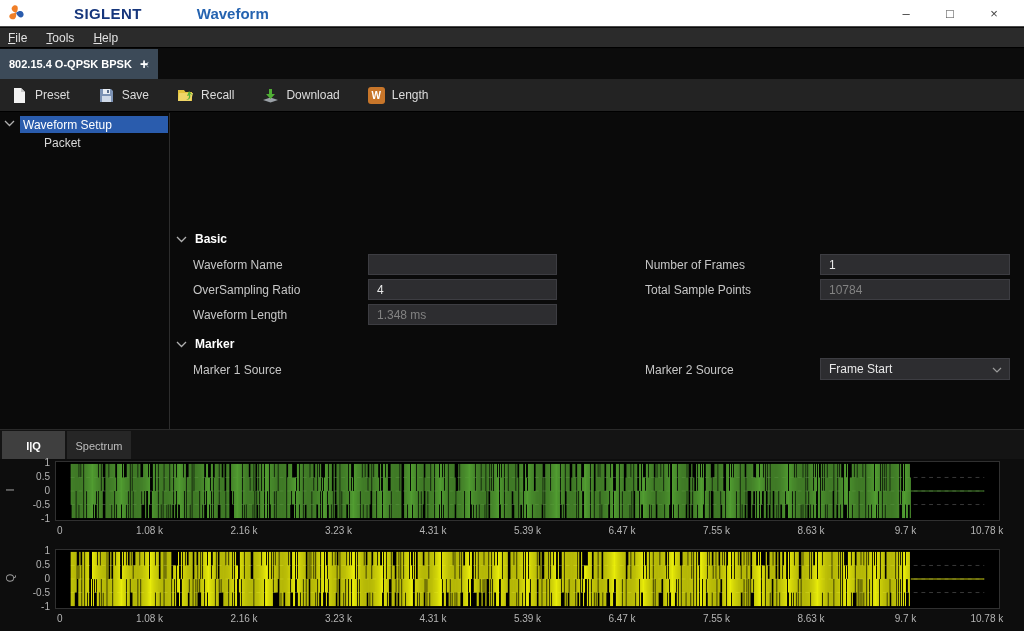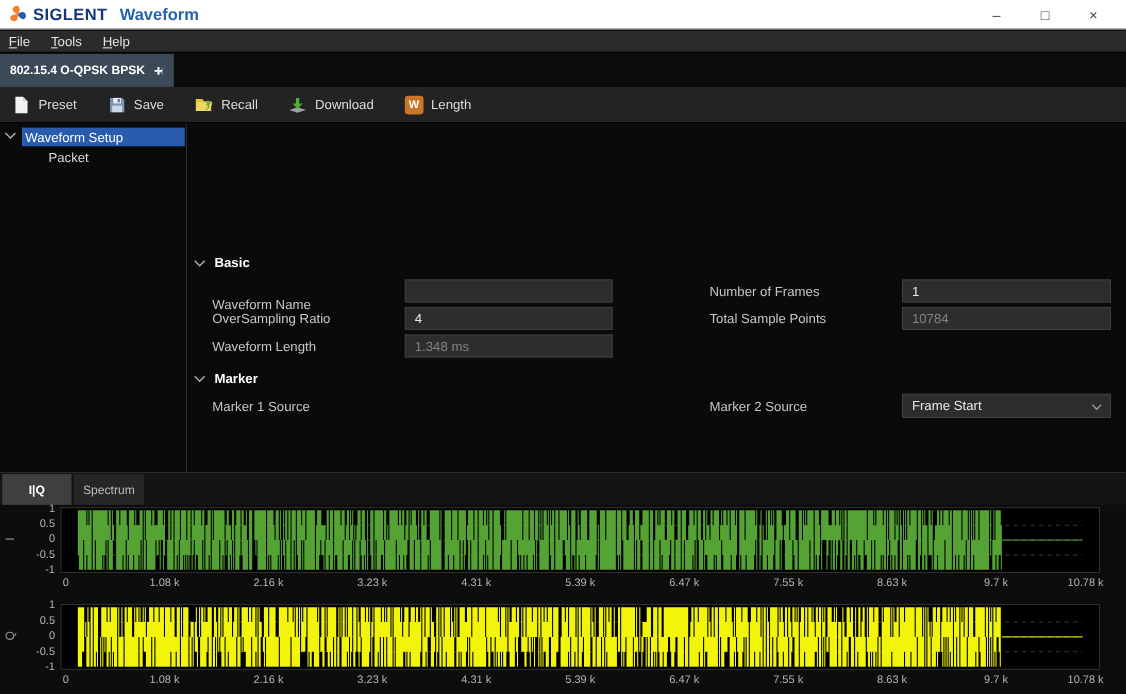--- a/index.html
+++ b/index.html
@@ -4,21 +4,21 @@
 <style>
   * { box-sizing: border-box; }
   html,body { margin:0; padding:0; background:#0a0a0a; }
   body { width:1024px; height:631px; overflow:hidden;
          font-family:"Liberation Sans", sans-serif; }
   .app { position:relative; width:1024px; height:631px; background:#0a0a0a; }
 
   
   .titlebar { position:absolute; top:0; left:0; width:1024px; height:27px;
               background:#ffffff; border-bottom:1px solid #4a4a4a;
-              display:flex; align-items:center; padding-left:7px; }
+              display:flex; align-items:center; padding-left:7px;gap:44px; }
   .brand { color:#16367c; font-weight:bold; font-size:15px; letter-spacing:.4px; margin-left:5px; }
   .appname { color:#2563b0; font-weight:bold; font-size:15px; margin-left:11px; }
   .wincontrols { position:absolute; right:8px; top:0; height:27px; display:flex; }
   .winbtn { width:44px; height:27px; display:flex; align-items:center; justify-content:center;
             color:#3f3f3f; font-size:13px; cursor:default; }
 
   
   .menubar { position:absolute; top:28px; left:0; width:1024px; height:20px;
              background:#2b2b2b; border-bottom:1px solid #000;
              display:flex; align-items:center; gap:19px; padding-left:8px;
@@ -158,21 +158,21 @@
       <div class="tree-child">Packet</div>
     </div>
 
     <div class="section-head" style="left:176px; top:119px;">
       <svg width="11" height="7" viewBox="0 0 11 7">
         <polyline points="1,1 5.5,5.5 10,1" fill="none" stroke="#b0b0b0" stroke-width="1.3"></polyline>
       </svg>
       <span>Basic</span>
     </div>
 
-    <span class="flabel" style="left:193px; top:157px;">Waveform Name</span>
+    <span class="flabel" style="left:193px; top:145px;">Waveform Name</span>
     <div class="inputbox" style="left:368px; top:141px;"></div>
     <span class="flabel" style="left:645px; top:145px;">Number of Frames</span>
     <div class="inputbox" style="left:820px; top:141px; width:190px;">1</div>
 
     <span class="flabel" style="left:193px; top:170px;">OverSampling Ratio</span>
     <div class="inputbox" style="left:368px; top:166px;">4</div>
     <span class="flabel" style="left:645px; top:170px;">Total Sample Points</span>
     <div class="inputbox ro" style="left:820px; top:166px; width:190px;">10784</div>
 
     <span class="flabel" style="left:193px; top:195px;">Waveform Length</span>

